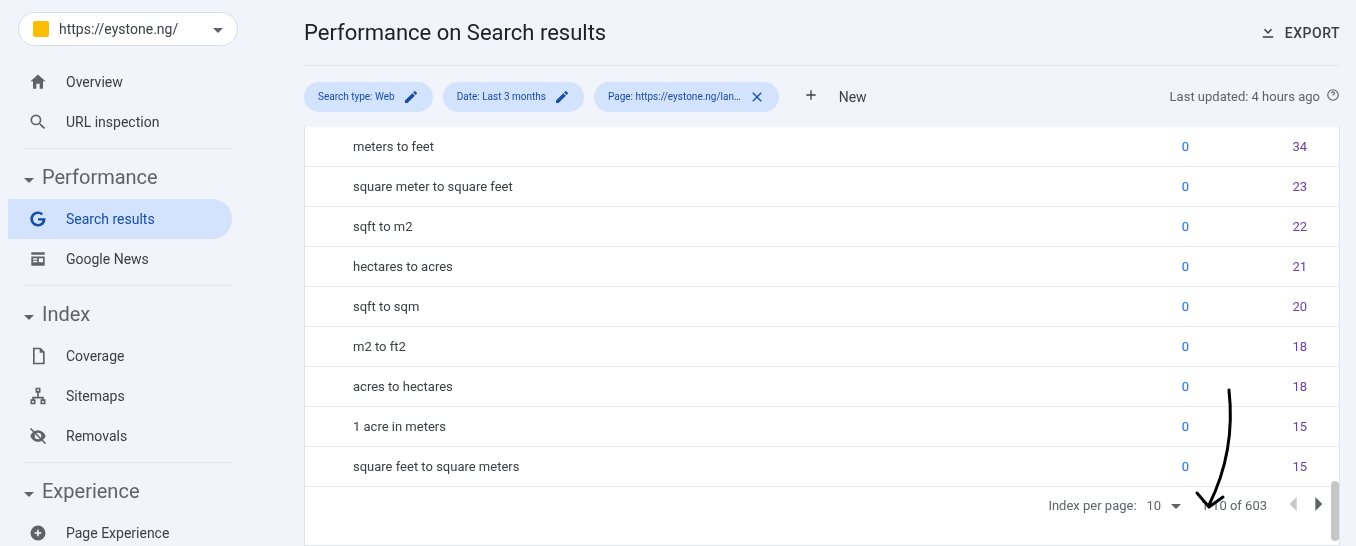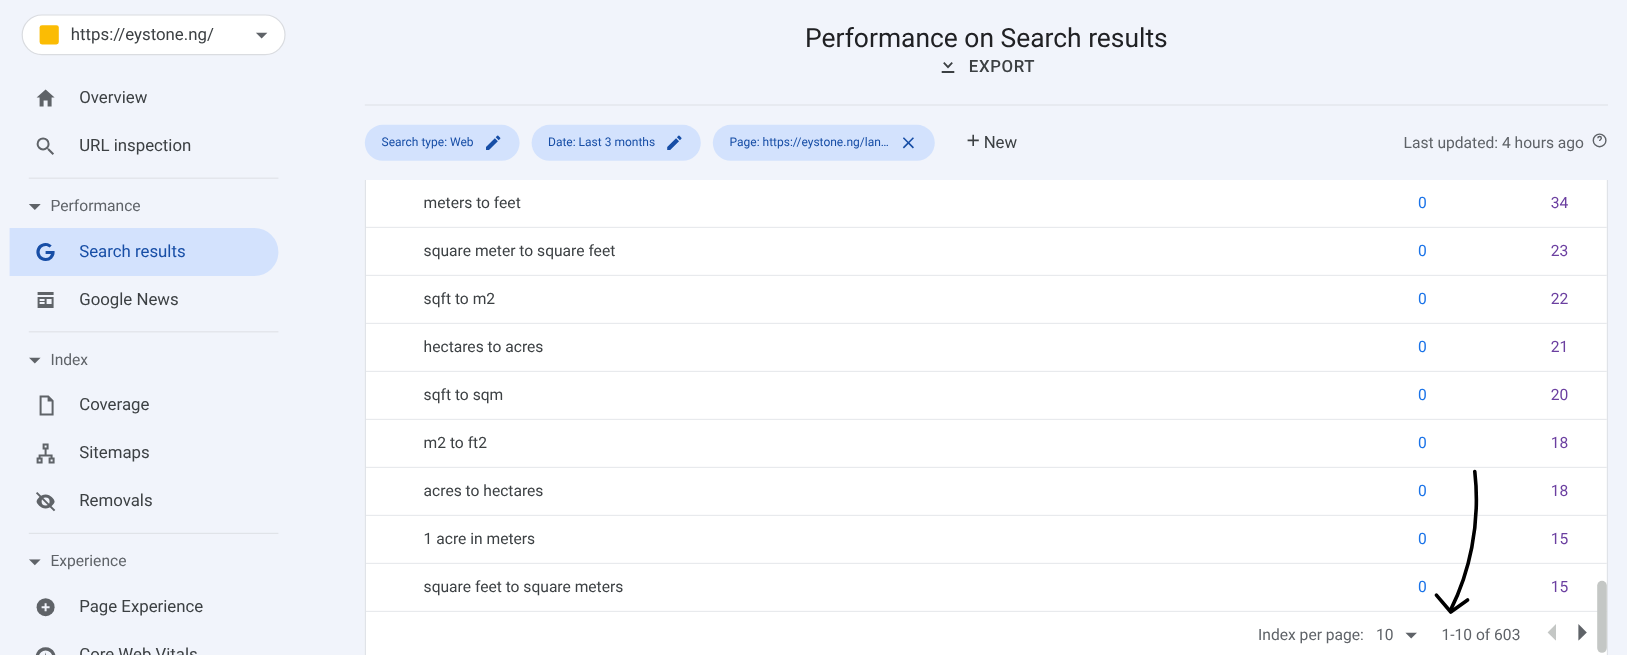--- a/index.html
+++ b/index.html
@@ -52,42 +52,41 @@
   background: #d3e2fd;
   color: #174ea6;
 }
 .nav-item.active svg { fill: #174ea6; color:#174ea6; }
 .nav-section {
   display: flex;
   align-items: center;
   gap: 8px;
   padding: 10px 16px;
   color: #5f6368;
-  font-size: 13px;
+  font-size: 20px;
   cursor: pointer;
 }
 .nav-sep {
   border: none;
   border-top: 1px solid #e0e3e8;
   margin: 6px 16px;
 }
 .main {
   flex: 1;
   padding: 20px 16px 0 48px;
   display: flex;
   flex-direction: column;
   min-width: 0;
 }
 .header-row {
   display: flex;
   justify-content: space-between;
   align-items: center;
   padding-bottom: 20px;
   border-bottom: 1px solid #e0e3e8;
-  flex-direction: column;
 }
 .page-title {
   font-size: 22px;
   font-weight: 400;
   color: #202124;
 }
 .export-btn {
   display: flex; align-items: center; gap: 8px;
   color: #3c4043; font-weight: 500; letter-spacing: 0.5px;
   cursor: pointer;
@@ -102,21 +101,21 @@
   display: flex; align-items: center; gap: 8px;
   background: #d3e2fd;
   color: #174ea6;
   border-radius: 18px;
   padding: 7px 14px;
   font-size: 10px;
   cursor: pointer;
 }
 .chip .chip-icon { width:16px; height:16px; fill:#174ea6; }
 .new-chip {
-  display: flex; align-items: center; gap: 1px;
+  display: flex; align-items: center; gap: 20px;
   padding: 7px 14px;
   cursor: pointer;
   color: #3c4043;
 }
 .spacer { flex: 1; }
 .updated {
   color: #5f6368; font-size: 13px;
   display: flex; align-items: center; gap: 6px;
 }
 .table-wrap {

